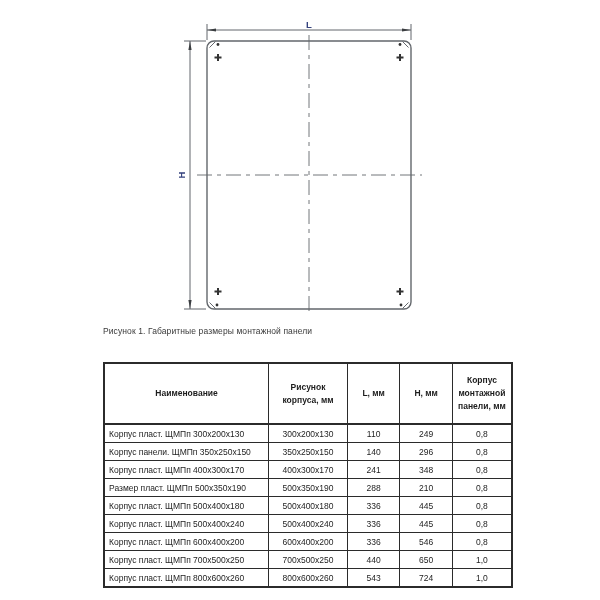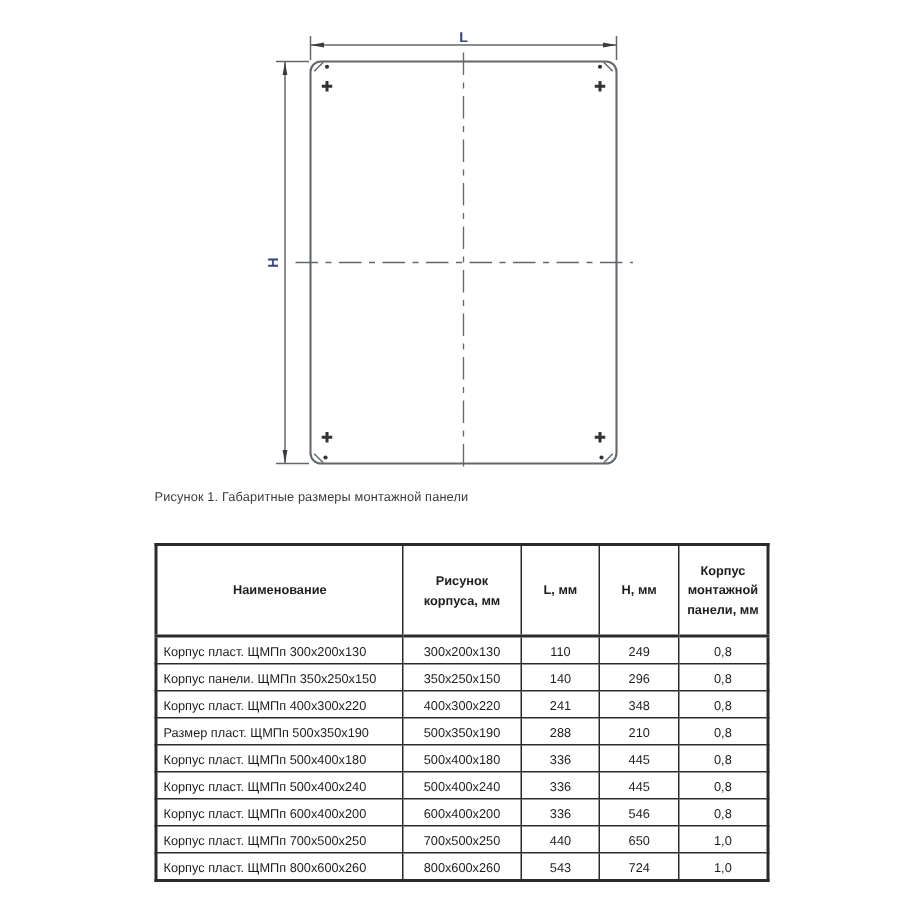--- a/index.html
+++ b/index.html
@@ -135,22 +135,22 @@
         <td>0,8</td>
       </tr>
       <tr>
         <td class="cell-name">Корпус панели. ЩМПп 350х250х150</td>
         <td>350х250х150</td>
         <td>140</td>
         <td>296</td>
         <td>0,8</td>
       </tr>
       <tr>
-        <td class="cell-name">Корпус пласт. ЩМПп 400х300х220</td>
-        <td>400х300х220</td>
+        <td class="cell-name">Корпус пласт. ЩМПп 400х300х170</td>
+        <td>400х300х170</td>
         <td>241</td>
         <td>348</td>
         <td>0,8</td>
       </tr>
       <tr>
         <td class="cell-name">Размер пласт. ЩМПп 500х350х190</td>
         <td>500х350х190</td>
         <td>288</td>
         <td>210</td>
         <td>0,8</td>

